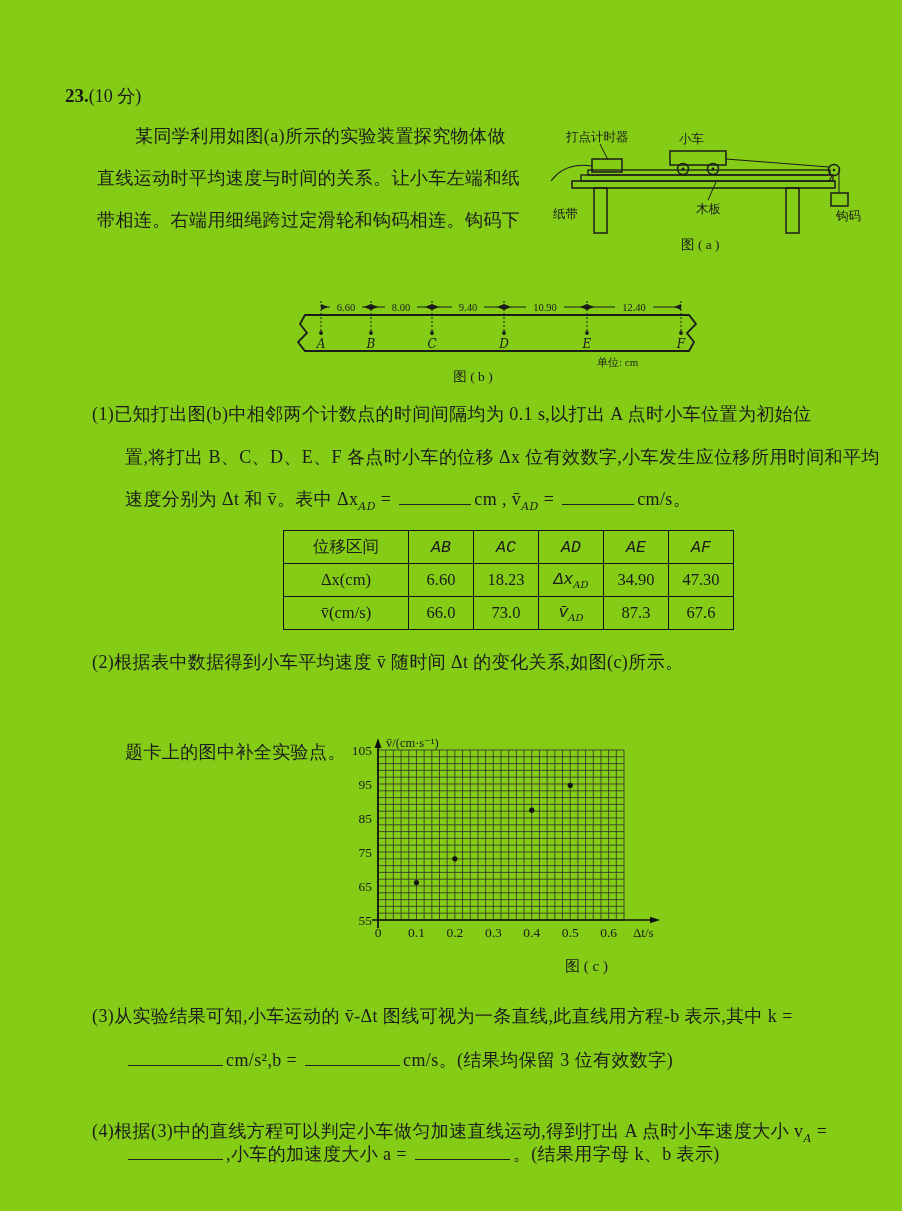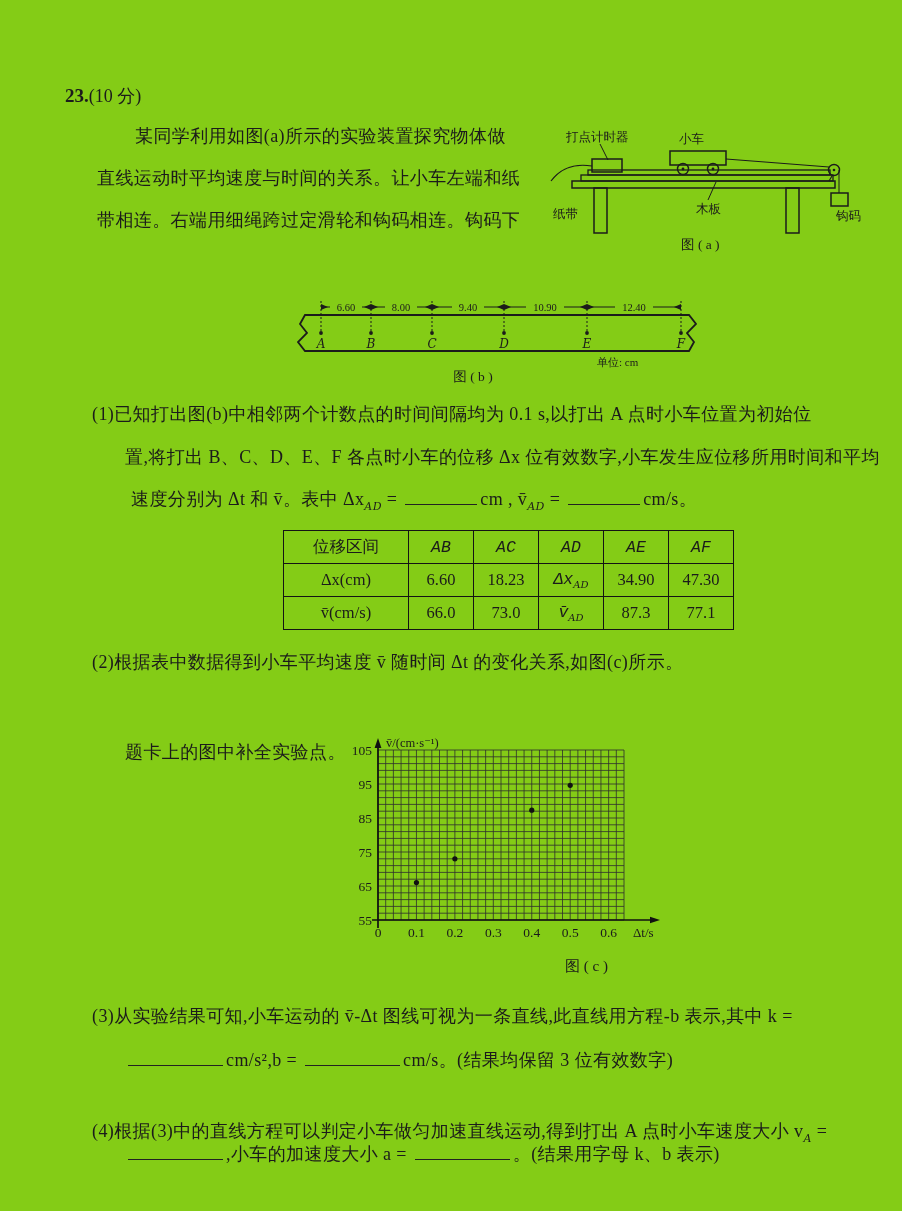--- a/index.html
+++ b/index.html
@@ -136,21 +136,21 @@
       <text x="304" y="55" font-size="12" text-anchor="middle" class="svg-var">E</text>
       <text x="398" y="55" font-size="12" text-anchor="middle" class="svg-var">F</text>
 
       <text x="314" y="73" font-size="11" class="svg-cjk">单位: cm</text>
       <text x="190" y="88" font-size="13.5" text-anchor="middle" class="svg-cjk">图 ( b )</text>
     </svg>
   </div>
 
   <div class="abs body-text" style="left:92px;top:402px;">(1)已知打出图(b)中相邻两个计数点的时间间隔均为 0.1 s,以打出 A 点时小车位置为初始位</div>
   <div class="abs body-text" style="left:125px;top:445px;">置,将打出 B、C、D、E、F 各点时小车的位移 Δx 位有效数字,小车发生应位移所用时间和平均</div>
-  <div class="abs body-text" style="left:131px;top:487px;">
+  <div class="abs body-text" style="left:125px;top:487px;">
     <span>速度分别为 Δt 和 v̄。表中 Δx</span><sub class="var">AD</sub><span> = </span><span class="blank blank-sm"></span><span>cm , v̄</span><sub class="var">AD</sub><span> = </span><span class="blank blank-sm"></span><span>cm/s。</span>
   </div>
 
   <div class="abs" style="left:283px;top:530px;">
     <table class="exam-table">
       <tbody>
           <tr>
         <td class="c0">位移区间</td>
         <td class="cv rom">AB</td>
         <td class="cv rom">AC</td>
@@ -165,21 +165,21 @@
         <td class="cv"><span class="rom">Δx</span><sub class="cellsub">AD</sub></td>
         <td class="cv">34.90</td>
         <td class="cv">47.30</td>
       </tr>
       <tr>
         <td class="c0">v̄(cm/s)</td>
         <td class="cv">66.0</td>
         <td class="cv">73.0</td>
         <td class="cv"><span class="rom">v̄</span><sub class="cellsub">AD</sub></td>
         <td class="cv">87.3</td>
-        <td class="cv">77.1</td>
+        <td class="cv">67.6</td>
       </tr>
     </tbody>
       </table>
   </div>
 
   <div class="abs body-text" style="left:92px;top:650px;">(2)根据表中数据得到小车平均速度 v̄ 随时间 Δt 的变化关系,如图(c)所示。</div>
   <div class="abs body-text" style="left:125px;top:692px;margin-top:48px;">题卡上的图中补全实验点。</div>
 
   <div class="abs" style="left:328px;top:736px;width:340px;">
     <svg width="340" height="215" viewBox="0 0 340 215">

